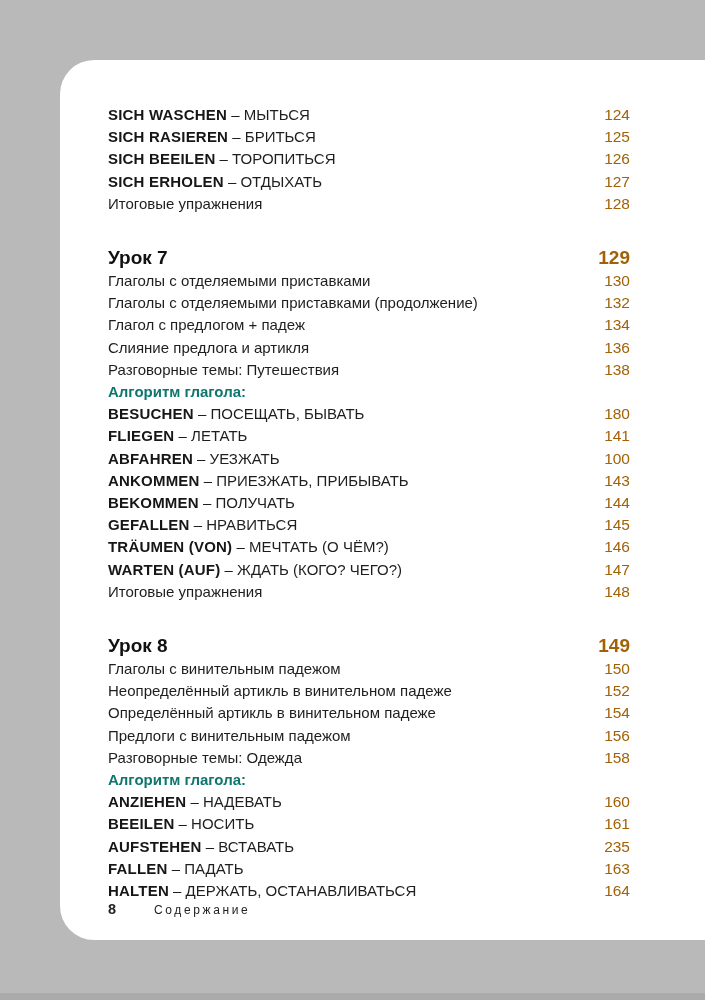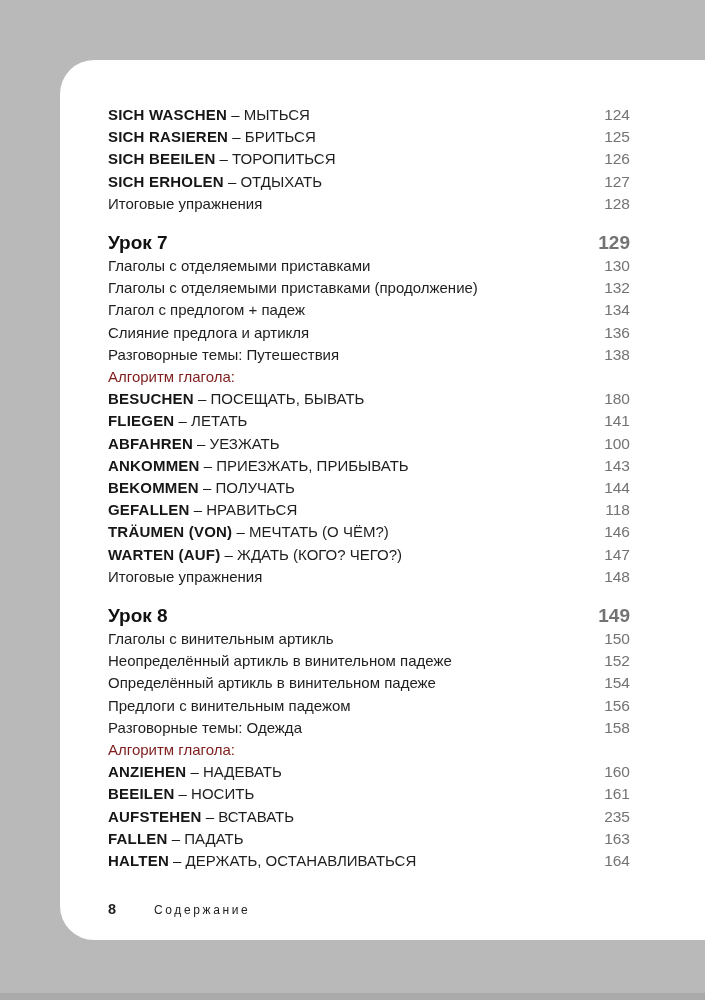--- a/index.html
+++ b/index.html
@@ -35,38 +35,38 @@
     line-height: 22.2px;
     color: #1e1e1e;
     white-space: nowrap;
   }
   .row .label b {
     font-weight: 700;
     letter-spacing: 0.2px;
     color: #161616;
   }
   .row.bold .label {
-    font-weight: 400;
-    color: #7f1d1d;
+    font-weight: 700;
+    color: #0f766e;
   }
   .row.heading {
-    margin-top: 15px;
+    margin-top: 30px;
     font-size: 19px;
     line-height: 25px;
     font-weight: 700;
     color: #111111;
   }
   .row.heading .num {
     font-weight: 700;
     font-size: 19px;
   }
   .row .num {
     font-weight: 400;
     font-size: 15.5px;
-    color: #737373;
+    color: #a16207;
   }
   .page-footer {
     position: absolute;
     left: 48px;
     bottom: 23px;
     display: flex;
     align-items: baseline;
     color: #222222;
   }
   .footer-num {
@@ -156,40 +156,40 @@
       <div class="row term">
         <span class="label"><b>ANKOMMEN</b> – ПРИЕЗЖАТЬ, ПРИБЫВАТЬ</span>
         <span class="num">143</span>
       </div>
       <div class="row term">
         <span class="label"><b>BEKOMMEN</b> – ПОЛУЧАТЬ</span>
         <span class="num">144</span>
       </div>
       <div class="row term">
         <span class="label"><b>GEFALLEN</b> – НРАВИТЬСЯ</span>
-        <span class="num">118</span>
+        <span class="num">145</span>
       </div>
       <div class="row term">
         <span class="label"><b>TRÄUMEN (VON)</b> – МЕЧТАТЬ (О ЧЁМ?)</span>
         <span class="num">146</span>
       </div>
       <div class="row term">
         <span class="label"><b>WARTEN (AUF)</b> – ЖДАТЬ (КОГО? ЧЕГО?)</span>
         <span class="num">147</span>
       </div>
       <div class="row plain">
         <span class="label">Итоговые упражнения</span>
         <span class="num">148</span>
       </div>
       <div class="row heading">
         <span class="label">Урок 8</span>
         <span class="num">149</span>
       </div>
       <div class="row plain">
-        <span class="label">Глаголы с винительным артикль</span>
+        <span class="label">Глаголы с винительным падежом</span>
         <span class="num">150</span>
       </div>
       <div class="row plain">
         <span class="label">Неопределённый артикль в винительном падеже</span>
         <span class="num">152</span>
       </div>
       <div class="row plain">
         <span class="label">Определённый артикль в винительном падеже</span>
         <span class="num">154</span>
       </div>

